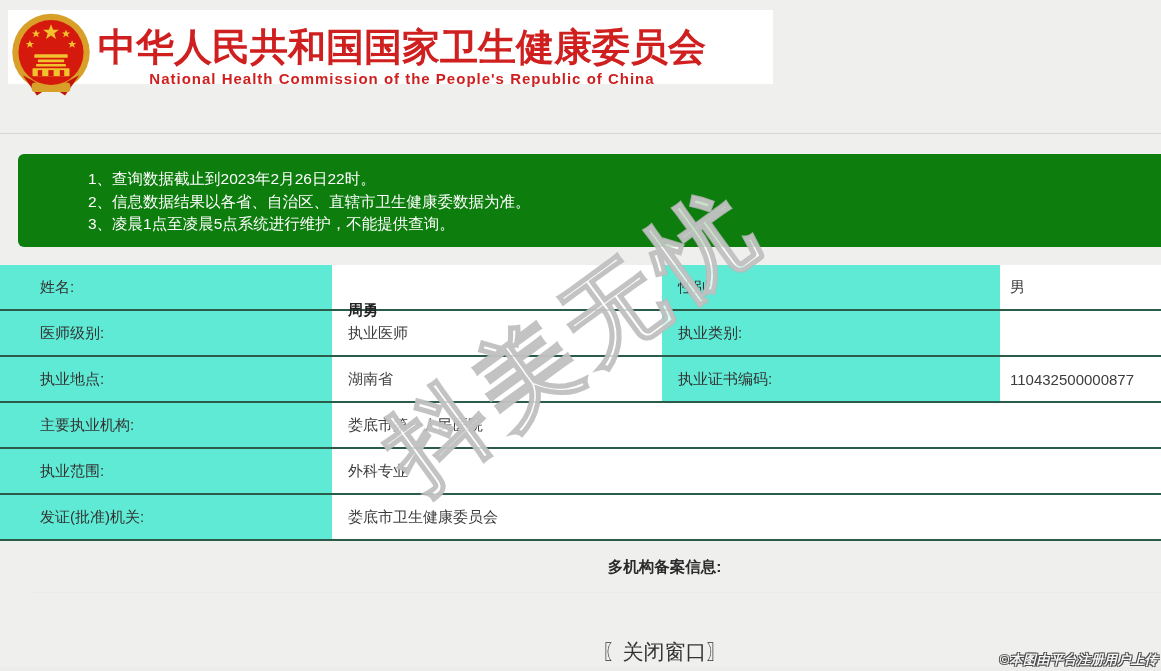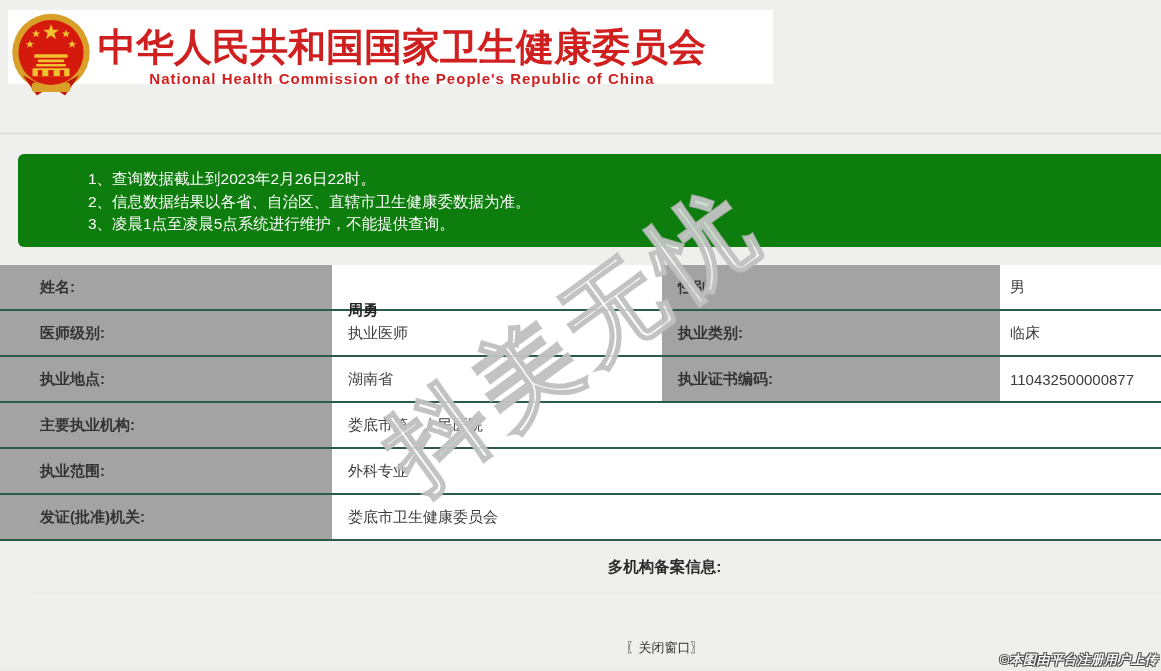--- a/index.html
+++ b/index.html
@@ -32,39 +32,39 @@
     padding:14px 0 0 70px;box-sizing:border-box;
   }
   .info-table{position:absolute;left:0;top:265px;width:1161px;z-index:1;}
   .irow{
     display:flex;height:46px;box-sizing:border-box;
     border-bottom:2px solid #2a5c49;background:#ffffff;
     font-size:15px;color:#3c3c3c;
   }
   .irow:first-child{border-top:none;}
   .cell{display:flex;align-items:center;box-sizing:border-box;}
-  .lbl{background:#a3a3a3;font-weight:bold;color:#333333;}
+  .lbl{background:#5eead4;font-weight:normal;color:#333333;}
   .lbl1{width:332px;padding-left:40px;}
   .val1{width:330px;padding-left:16px;}
   .val1.full{flex:1;}
   .lbl2{width:338px;padding-left:16px;}
   .val2{flex:1;padding-left:10px;}
   .bold-val{font-weight:bold;color:#222222;margin-top:45px;}
   .section-title{
     position:absolute;top:557px;left:84px;width:100%;text-align:center;
     font-size:15.5px;font-weight:bold;color:#2b2b2b;z-index:1;
   }
   .subtle-line{
     position:absolute;top:592px;left:30px;right:0;height:1px;background:#eaeae9;
   }
   .close-row{
     position:absolute;top:638px;left:84px;width:100%;text-align:center;z-index:3;
   }
   .close-link{
-    font-size:13px;color:#333333;text-decoration:none;cursor:pointer;
+    font-size:21px;color:#333333;text-decoration:none;cursor:pointer;
   }
   .wm-diag{
     position:absolute;left:575px;top:340px;z-index:4;pointer-events:none;
     transform:translate(-50%,-50%) rotate(-36deg);
     font-size:98px;font-weight:bold;letter-spacing:10px;white-space:nowrap;
     color:rgba(255,255,255,0.78);
     -webkit-text-stroke:2px rgba(185,185,185,0.85);
   }
   .wm-corner{
     position:absolute;right:3px;bottom:2px;z-index:5;pointer-events:none;
@@ -120,21 +120,20 @@
   <div class="irow">
     <div class="cell lbl lbl1">姓名:</div>
     <div class="cell val1 bold-val">周勇</div>
     <div class="cell lbl lbl2">性别:</div>
     <div class="cell val2">男</div>
   </div>
   <div class="irow">
     <div class="cell lbl lbl1">医师级别:</div>
     <div class="cell val1">执业医师</div>
     <div class="cell lbl lbl2">执业类别:</div>
-    <div class="cell val2">临床</div>
   </div>
   <div class="irow">
     <div class="cell lbl lbl1">执业地点:</div>
     <div class="cell val1">湖南省</div>
     <div class="cell lbl lbl2">执业证书编码:</div>
     <div class="cell val2">110432500000877</div>
   </div>
   <div class="irow">
     <div class="cell lbl lbl1">主要执业机构:</div>
     <div class="cell val1 full">娄底市第一人民医院</div>

